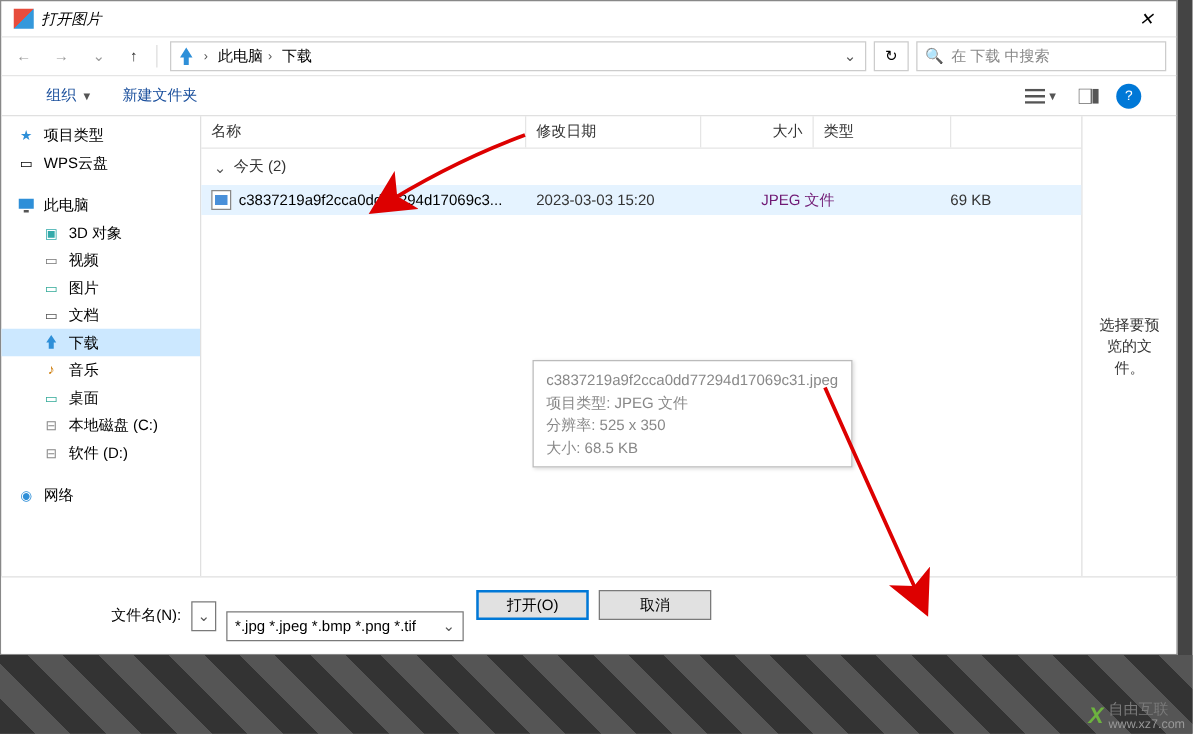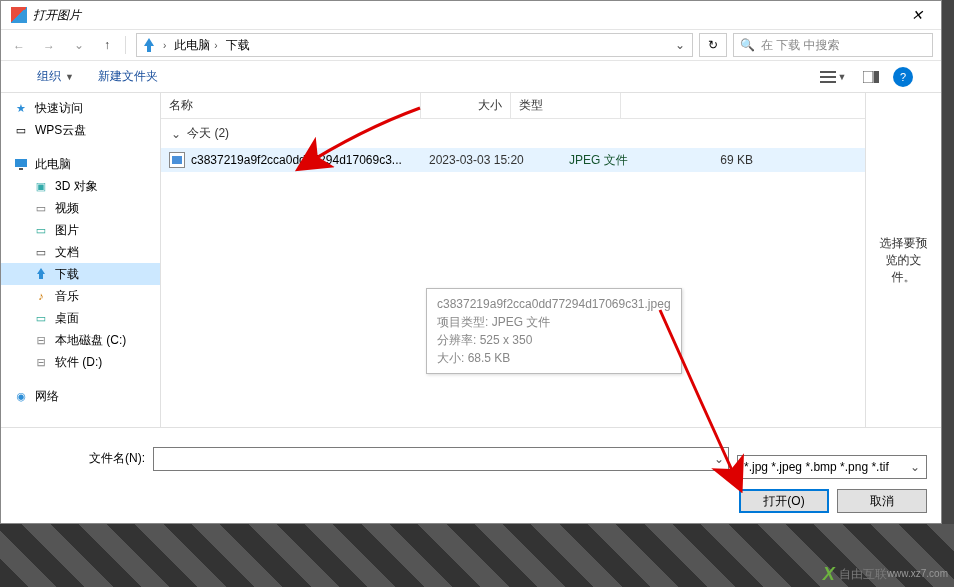--- a/index.html
+++ b/index.html
@@ -39,27 +39,27 @@
 .col-name { width: 260px; }
 .col-date { width: 140px; }
 .col-type { width: 110px; }
 .col-size { width: 90px; justify-content: flex-end; }
 .group-hdr { padding: 6px 10px; color: #333; display: flex; align-items: center; gap: 6px; }
 .group-hdr .chev { color: #555; }
 .file-row { height: 24px; display: flex; align-items: center; background: #e5f3ff; }
 .file-row .fc { padding: 0 8px; }
 .fc-name { width: 260px; display: flex; align-items: center; gap: 6px; overflow: hidden; white-space: nowrap; text-overflow: ellipsis; }
 .fc-date { width: 140px; color: #333; }
-.fc-type { width: 110px; color: #14532d; }
+.fc-type { width: 110px; color: #701a75; margin-left: 40px; }
 .fc-size { width: 90px; text-align: right; color: #333; }
 .file-icon { width: 16px; height: 16px; border: 1px solid #888; background: #fff; display: inline-block; position: relative; }
 .file-icon::after { content: ""; position: absolute; left: 2px; right: 2px; top: 3px; bottom: 3px; background: linear-gradient(#4a90d9,#4a90d9); }
 .tooltip { position: absolute; left: 265px; top: 195px; background: #fff; border: 1px solid #bbb; padding: 6px 10px; color: #888; line-height: 1.5; box-shadow: 1px 1px 3px rgba(0,0,0,0.15); z-index: 5; }
 .preview { width: 76px; border-left: 1px solid #e0e0e0; display: flex; align-items: center; justify-content: center; color: #333; text-align: center; padding: 8px; writing-mode: horizontal-tb; font-size: 12px; }
-.footer { border-top: 1px solid #e0e0e0; padding: 10px 14px; display: flex; flex-direction: column; gap: 10px; background: #fff; }
+.footer { border-top: 1px solid #e0e0e0; padding: 10px 14px; display: flex; flex-direction: row; gap: 10px; background: #fff; }
 .fn-row { display: flex; align-items: center; gap: 8px; }
 .fn-label { width: 70px; text-align: right; color: #000; margin-left: 60px; }
 .fn-input { flex: 1; height: 24px; border: 1px solid #7a7a7a; padding: 0 4px; background: #fff; display: flex; align-items: center; }
 .fn-input .dd { margin-left: auto; color: #555; }
 .filter-dd { width: 190px; height: 24px; border: 1px solid #7a7a7a; padding: 0 6px; display: flex; align-items: center; background: #fff; margin-top: 17px; }
 .filter-dd .dd { margin-left: auto; color: #555; }
 .btn-row { display: flex; justify-content: flex-end; gap: 8px; }
 .dlg-btn { width: 90px; height: 24px; border: 1px solid #7a7a7a; background: #e1e1e1; display: flex; align-items: center; justify-content: center; }
 .dlg-btn.primary { border: 2px solid #0078d7; background: #e1e1e1; }
 .arrow-svg { position: absolute; pointer-events: none; z-index: 20; }
@@ -133,21 +133,21 @@
           </svg>
       </div>
       <div class="help-btn">?</div>
     </div>
   </div>
 
   <div class="body">
     <div class="sidebar">
       <div class="tree-item">
           <span class="tree-icon" style="color:#2e8fd8">★</span>
-          <span>快速访问</span>
+          <span>项目类型</span>
         </div>
       <div class="tree-item">
           <span class="tree-icon">▭</span>
           <span>WPS云盘</span>
         </div>
       <div class="tree-group-spacer"></div>
       <div class="tree-item">
           <span class="tree-icon">
             <svg width="14" height="14" viewBox="0 0 14 14">
               <rect x="1" y="2" width="12" height="8" fill="#2e8fd8"></rect>
@@ -200,20 +200,21 @@
       <div class="tree-item">
           <span class="tree-icon" style="color:#2e8fd8">◉</span>
           <span>网络</span>
         </div>
     </div>
 
     <div class="file-area">
       <div class="file-list">
         <div class="columns">
           <div class="col col-name">名称</div>
+          <div class="col col-date">修改日期</div>
           <div class="col col-size">大小</div>
           <div class="col col-type">类型</div>
         </div>
         <div class="group-hdr">
             <span class="chev">⌄</span>
             <span>今天 (2)</span>
           </div>
         <div class="file-row">
           <div class="fc fc-name">
               <span class="file-icon"></span>
@@ -260,17 +261,17 @@
     <marker id="ah" markerWidth="12" markerHeight="12" refX="10" refY="6" orient="auto">
       <path d="M0,0 L12,6 L0,12 L3,6 Z" fill="#d00"></path>
     </marker>
   </defs>
   <path d="M 420 108 Q 360 130 300 168" stroke="#d00" stroke-width="3" fill="none" marker-end="url(#ah)"></path>
   <path d="M 660 310 Q 700 400 740 488" stroke="#d00" stroke-width="3" fill="none" marker-end="url(#ah)"></path>
 </svg>
 
 <div class="watermark">
   <span class="x">X</span>
-  <span style="display:flex;flex-direction:row;line-height:1.1">
+  <span style="display:flex;flex-direction:column;line-height:1.1">
     <span>自由互联</span>
     <span class="url">www.xz7.com</span>
   </span>
 </div>
 
 </body></html>

